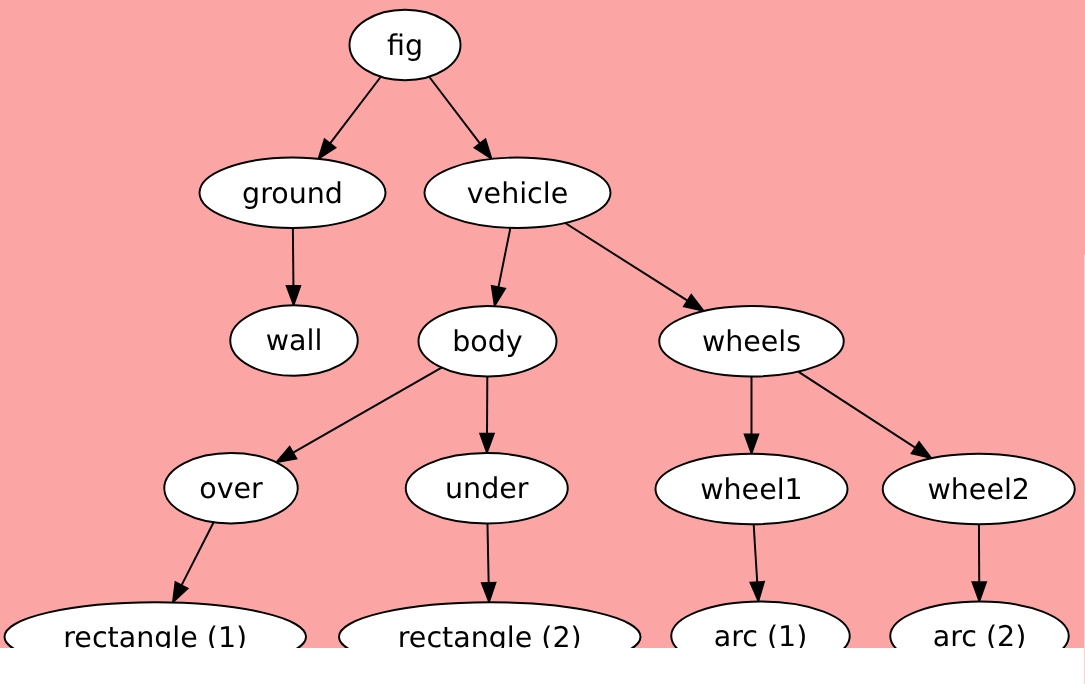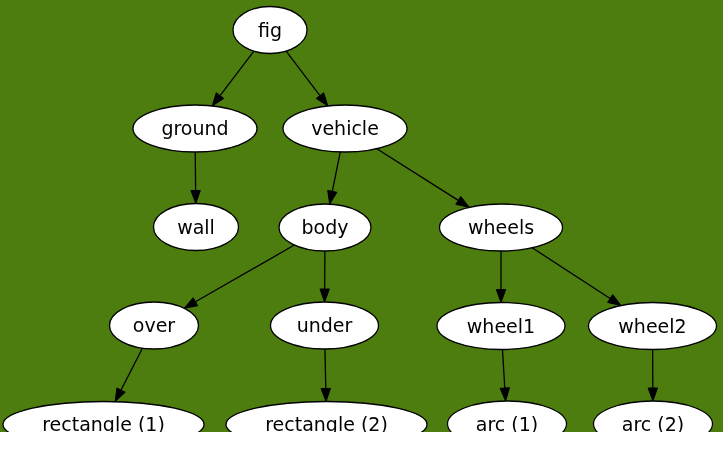--- a/index.html
+++ b/index.html
@@ -5,21 +5,21 @@
   html, body {
     margin: 0;
     padding: 0;
     background: #ffffff;
     font-family: "DejaVu Sans", "Liberation Sans", sans-serif;
   }
   .graph-wrap {
     position: relative;
     width: 723px;
     height: 432px;
-    background: #4d7c0f;
+    background: #fca5a5;
     overflow: hidden;
     text-decoration: underline;
   }
   svg { display: block; }
   .node-ellipse {
     fill: #ffffff;
     stroke: #000000;
     stroke-width: 1.3;
   }
   .node-label {

